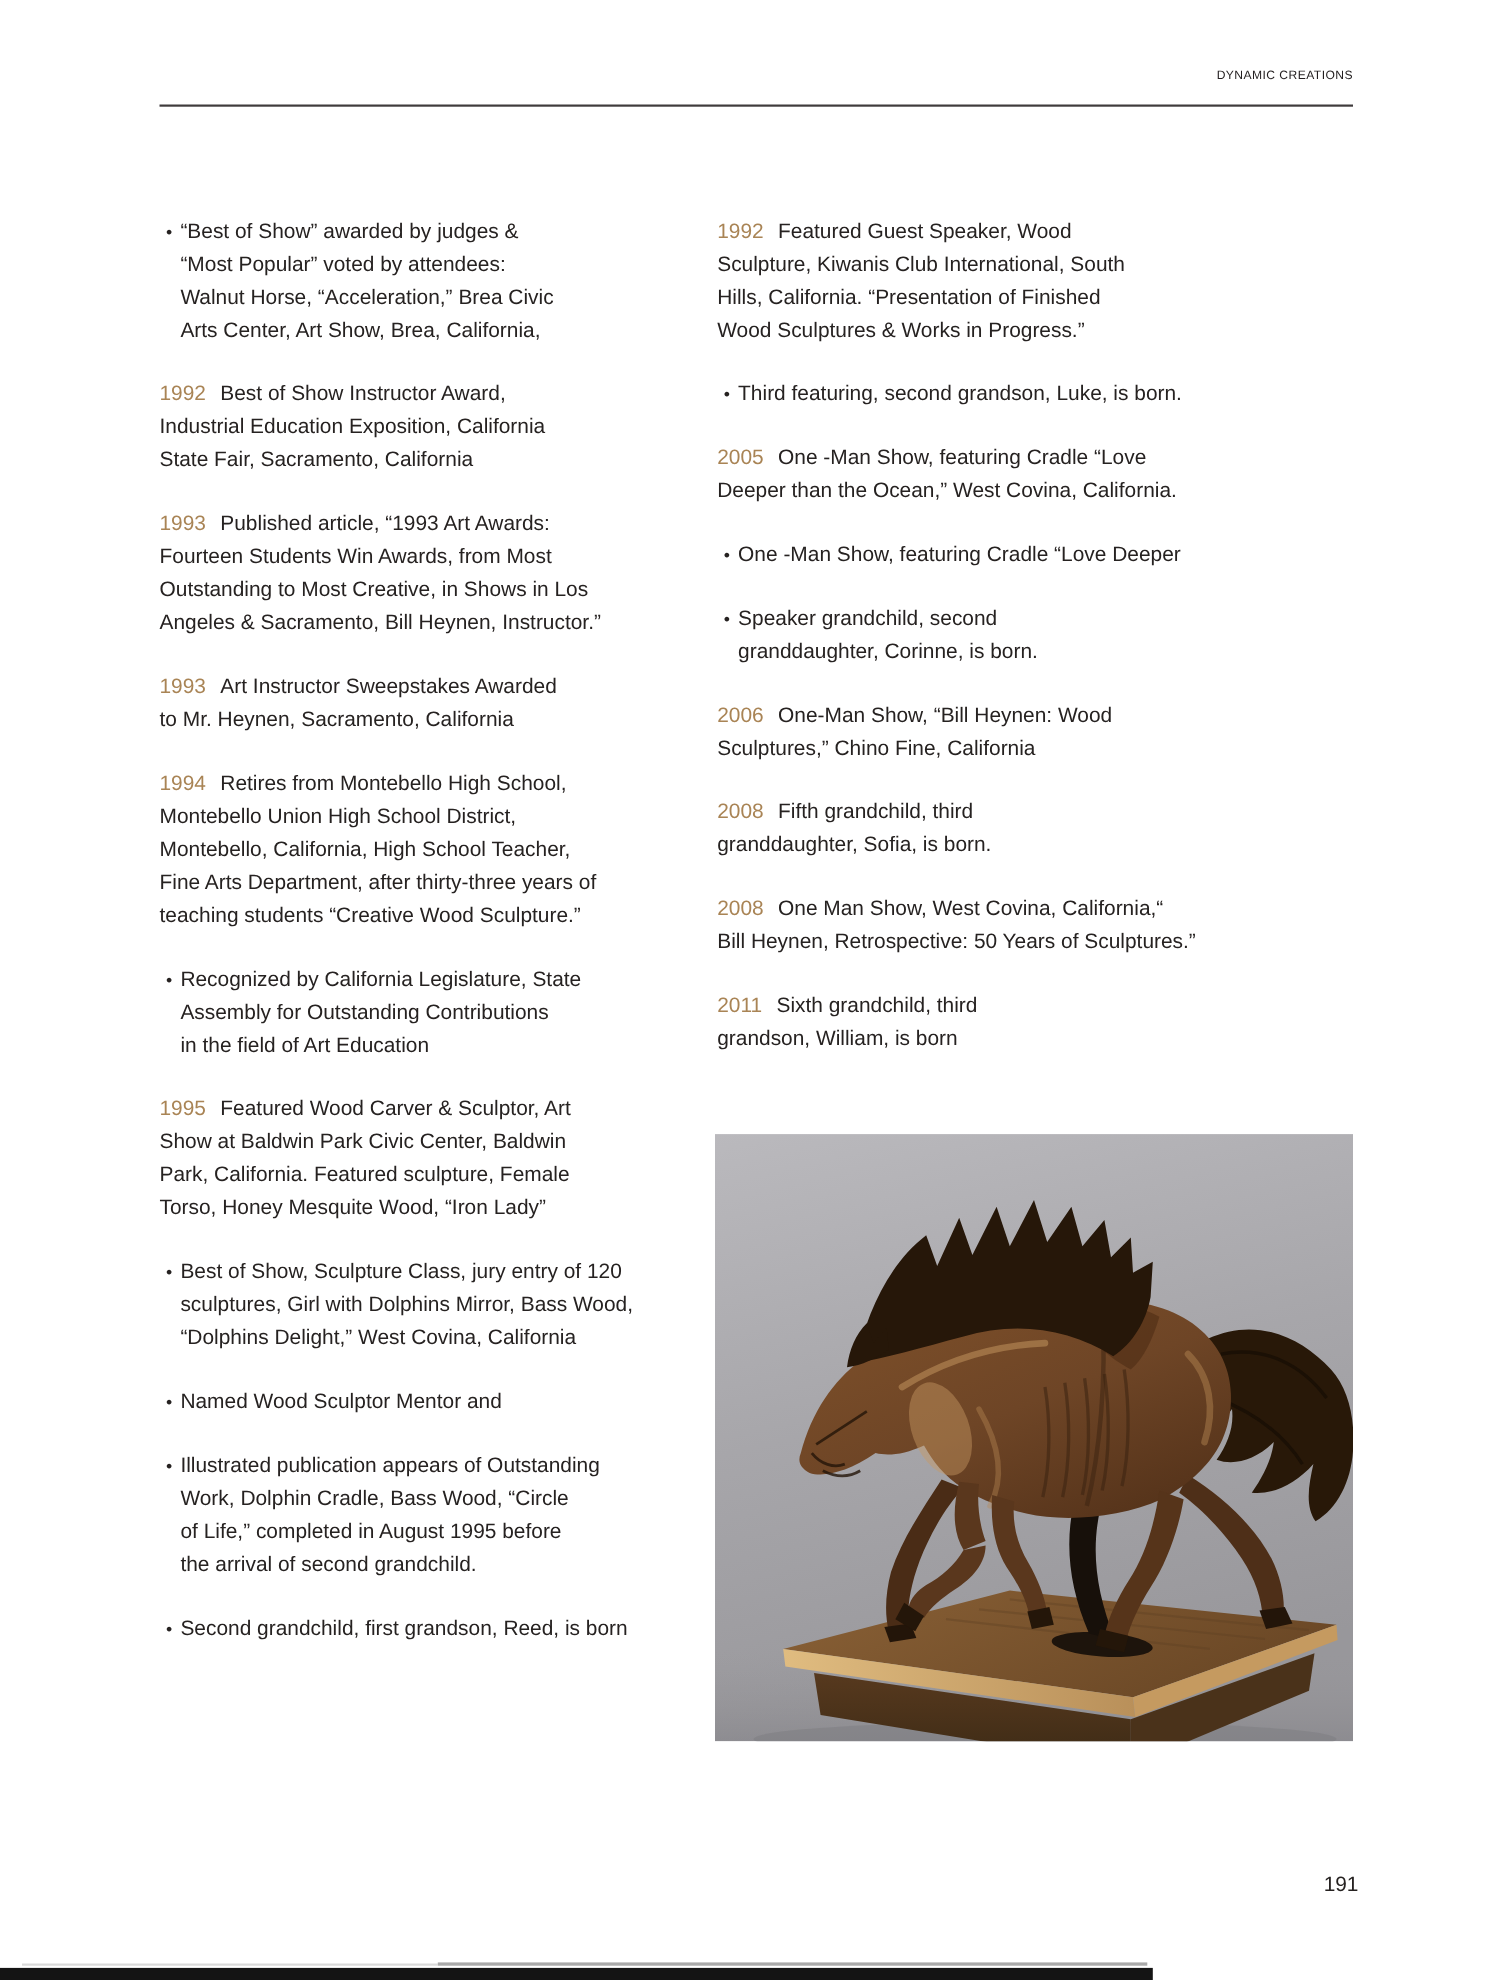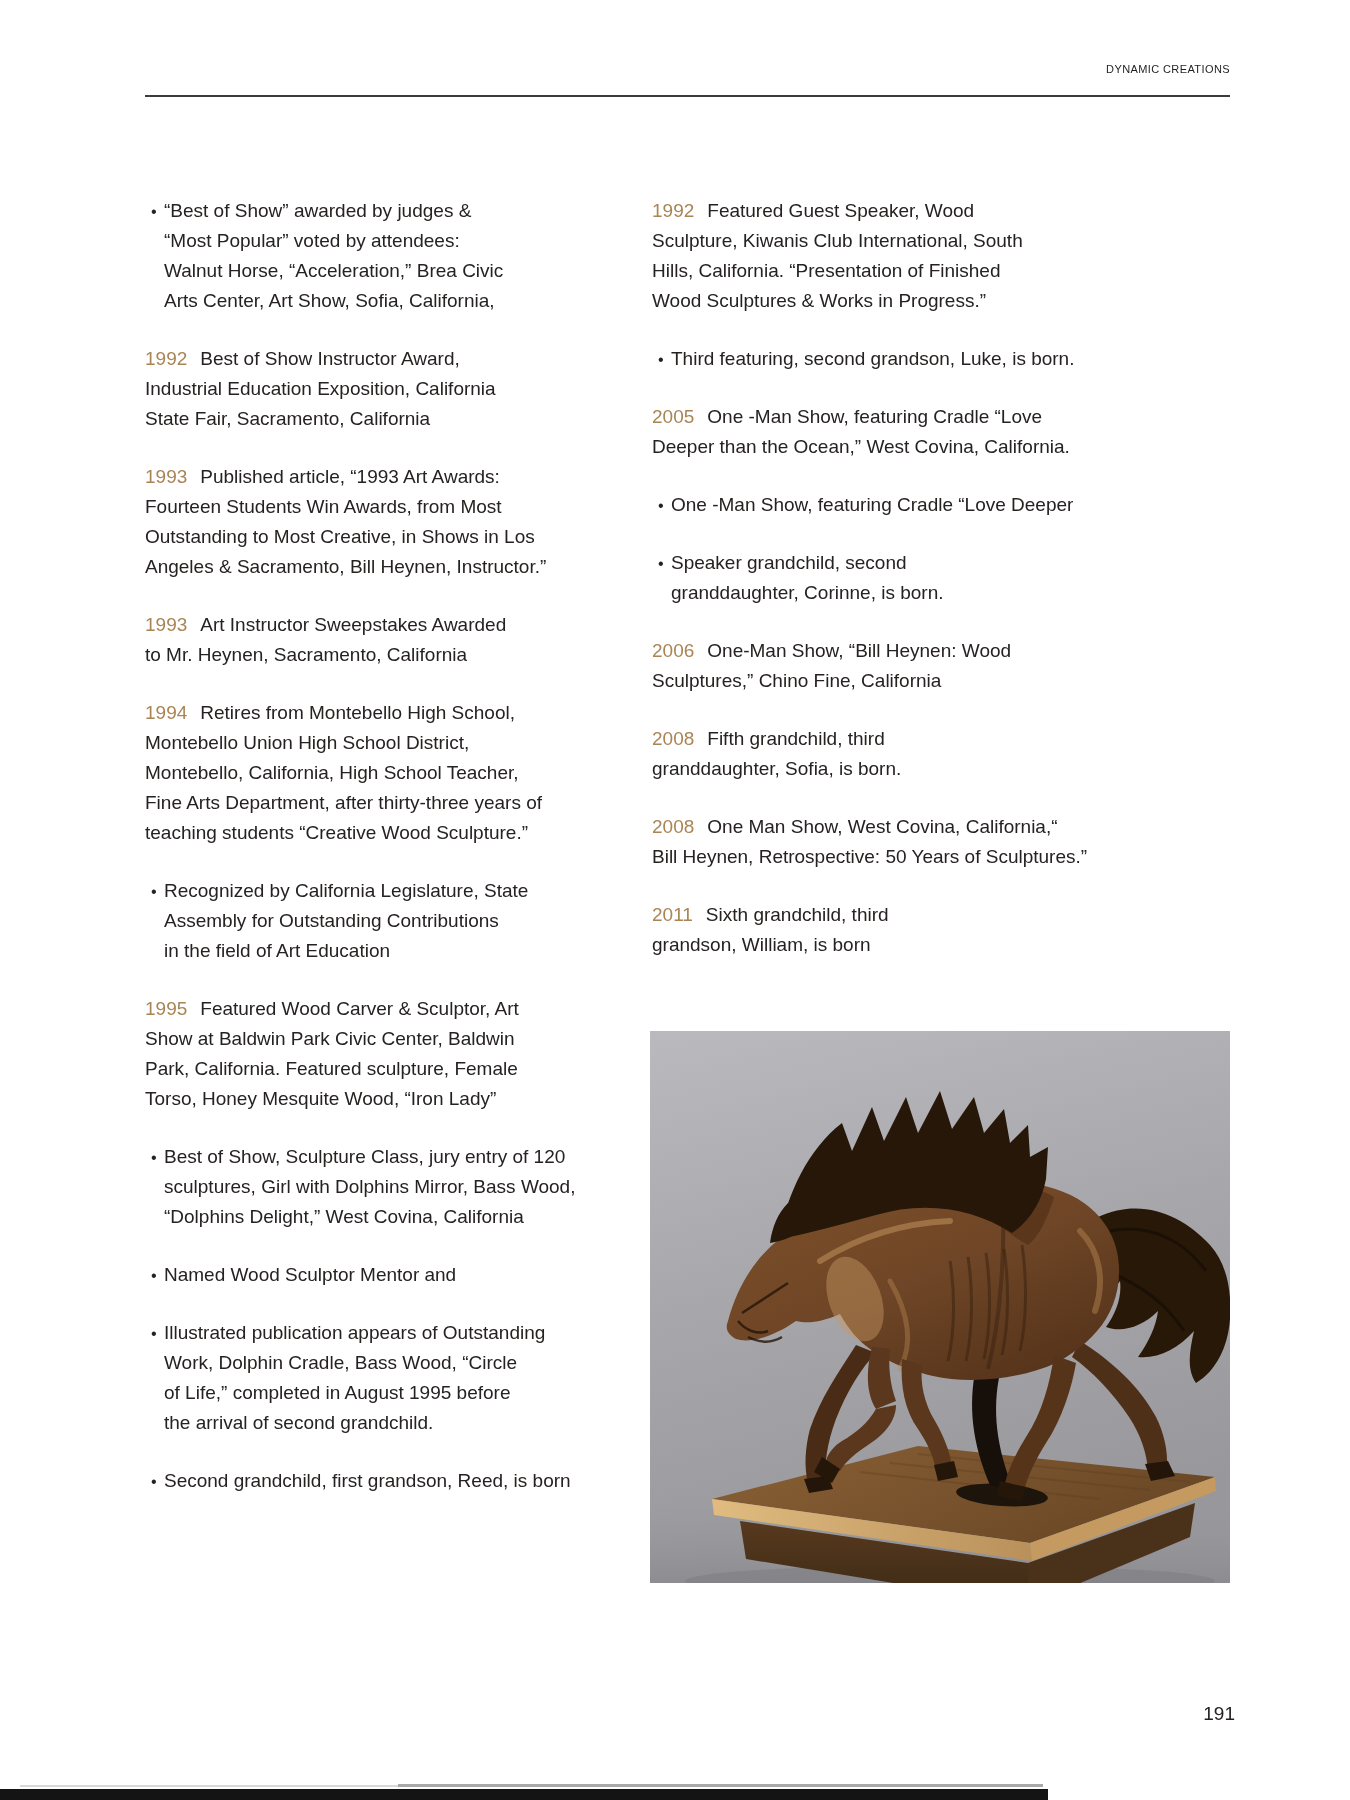--- a/index.html
+++ b/index.html
@@ -62,21 +62,21 @@
 <div class="page">
 
   <div class="header-title">DYNAMIC CREATIONS</div>
   <div class="header-rule"></div>
 
   <div class="col col-left" id="col-left">
       <div class="entry bullet-entry">
         <div class="line"><span class="bullet-glyph">•</span><span>“Best of Show” awarded by judges &amp;</span></div>
         <div class="line"><span>“Most Popular” voted by attendees:</span></div>
         <div class="line"><span>Walnut Horse, “Acceleration,” Brea Civic</span></div>
-        <div class="line"><span>Arts Center, Art Show, Sofia, California,</span></div>
+        <div class="line"><span>Arts Center, Art Show, Brea, California,</span></div>
       </div>
       <div class="entry year-entry">
         <div class="line"><span class="year">1992</span><span>Best of Show Instructor Award,</span></div>
         <div class="line"><span>Industrial Education Exposition, California</span></div>
         <div class="line"><span>State Fair, Sacramento, California</span></div>
       </div>
       <div class="entry year-entry">
         <div class="line"><span class="year">1993</span><span>Published article, “1993 Art Awards:</span></div>
         <div class="line"><span>Fourteen Students Win Awards, from Most</span></div>
         <div class="line"><span>Outstanding to Most Creative, in Shows in Los</span></div>

